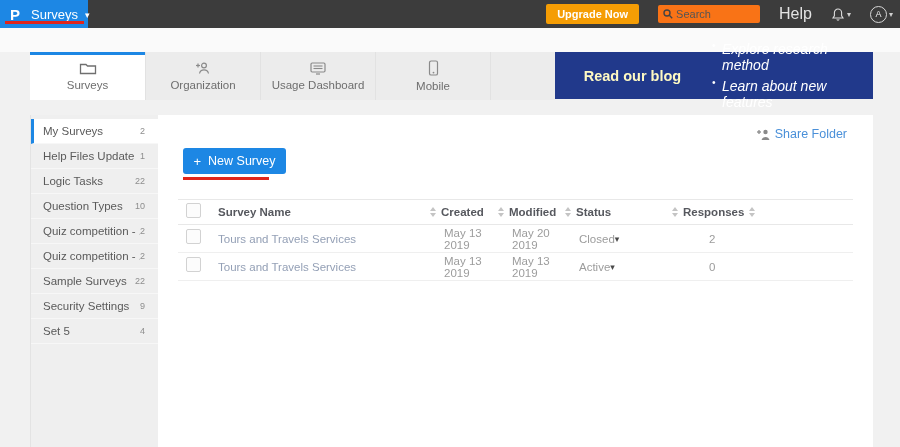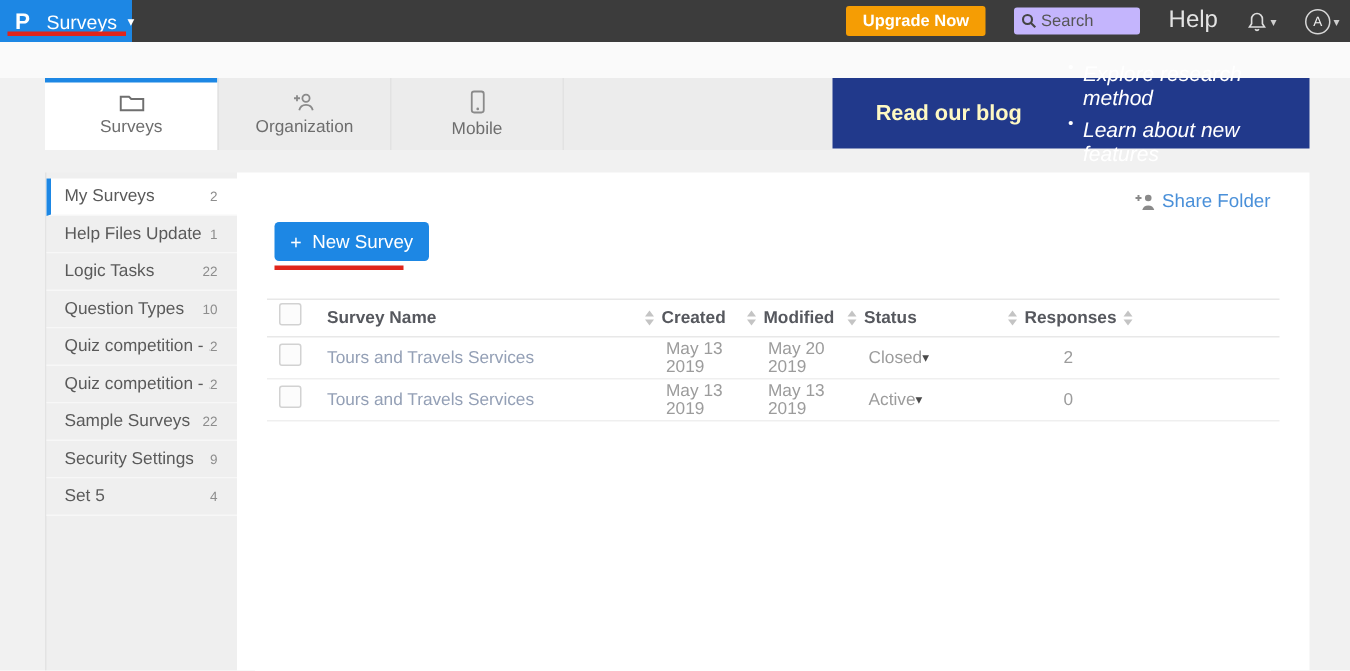--- a/index.html
+++ b/index.html
@@ -9,21 +9,21 @@
 
   
   .topbar { position:absolute; left:0; top:0; width:900px; height:28px; background:#3c3c3c; z-index:5; }
   .logo-area { position:absolute; left:0; top:0; width:88px; height:28px; background:#1d87e4; display:flex; align-items:center; cursor:pointer; }
   .logo-p { color:#fff; font-weight:bold; font-size:15px; margin-left:10px; }
   .app-label { color:#fff; font-size:13px; margin-left:11px; }
   .logo-caret { color:#fff; font-size:9px; margin-left:7px; margin-top:1px; }
   .red-underline-top { position:absolute; left:5px; top:21px; width:79px; height:3px; background:#e0251b; }
   .topbar-right { position:absolute; right:7px; top:0; height:28px; display:flex; align-items:center; gap:19px; }
   .upgrade { background:#f59d04; color:#fff; border:none; font-family:inherit; font-weight:bold; font-size:11px; padding:4px 11px; border-radius:2px; cursor:pointer; }
-  .searchbox { width:84px; height:18px; background:#c4b5fd; border-radius:2px; display:flex; align-items:center; padding:0 5px; gap:3px; }
+  .searchbox { width:102px; height:18px; background:#f97316; border-radius:2px; display:flex; align-items:center; padding:0 5px; gap:3px; }
   .searchbox svg { flex:0 0 auto; }
   .searchbox input { border:none; outline:none; width:72px; font-family:inherit; font-size:11px; color:#333; background:transparent; }
   .searchbox input::placeholder { color:#555; opacity:1; }
   .help { color:#e3e3e3; font-size:16px; cursor:pointer; }
   .icon-group { display:flex; align-items:center; gap:2px; cursor:pointer; }
   .tiny-caret { color:#cfcfcf; font-size:8px; }
   .avatar { width:17px; height:17px; border:1px solid #d8d8d8; border-radius:50%; color:#eee; font-size:9px; display:flex; align-items:center; justify-content:center; }
 
   
   .upper-band { position:absolute; left:0; top:28px; width:900px; height:24px; background:#fafafa; }
@@ -125,20 +125,29 @@
     <div class="tab">
       <svg width="19" height="14" viewBox="0 0 19 14">
           <circle cx="10" cy="4.5" r="2.4" fill="none" stroke="#8a8a8a" stroke-width="1.2"></circle>
           <path d="M5.5 12.5 a4.6 4.6 0 0 1 9 0" fill="none" stroke="#8a8a8a" stroke-width="1.2"></path>
           <line x1="2" y1="4.5" x2="6" y2="4.5" stroke="#8a8a8a" stroke-width="1.2"></line>
           <line x1="4" y1="2.5" x2="4" y2="6.5" stroke="#8a8a8a" stroke-width="1.2"></line>
         </svg>
       <span class="tab-label">Organization</span>
     </div>
     <div class="tab">
+      <svg width="18" height="14" viewBox="0 0 18 14">
+          <rect x="2" y="2" width="14" height="9" rx="1.2" fill="none" stroke="#8a8a8a" stroke-width="1.2"></rect>
+          <line x1="4.5" y1="5" x2="13.5" y2="5" stroke="#8a8a8a" stroke-width="1.1"></line>
+          <line x1="4.5" y1="7.5" x2="13.5" y2="7.5" stroke="#8a8a8a" stroke-width="1.1"></line>
+          <line x1="7" y1="13" x2="11" y2="13" stroke="#8a8a8a" stroke-width="1.2"></line>
+        </svg>
+      <span class="tab-label">Usage Dashboard</span>
+    </div>
+    <div class="tab">
       <svg width="11" height="16" viewBox="0 0 11 16">
           <rect x="1.5" y="1" width="8" height="14" rx="1.6" fill="none" stroke="#8a8a8a" stroke-width="1.2"></rect>
           <circle cx="5.5" cy="12.6" r="0.9" fill="#8a8a8a"></circle>
         </svg>
       <span class="tab-label">Mobile</span>
     </div>
     <div class="tab-filler"></div>
   </nav>
 
   <aside class="banner">

